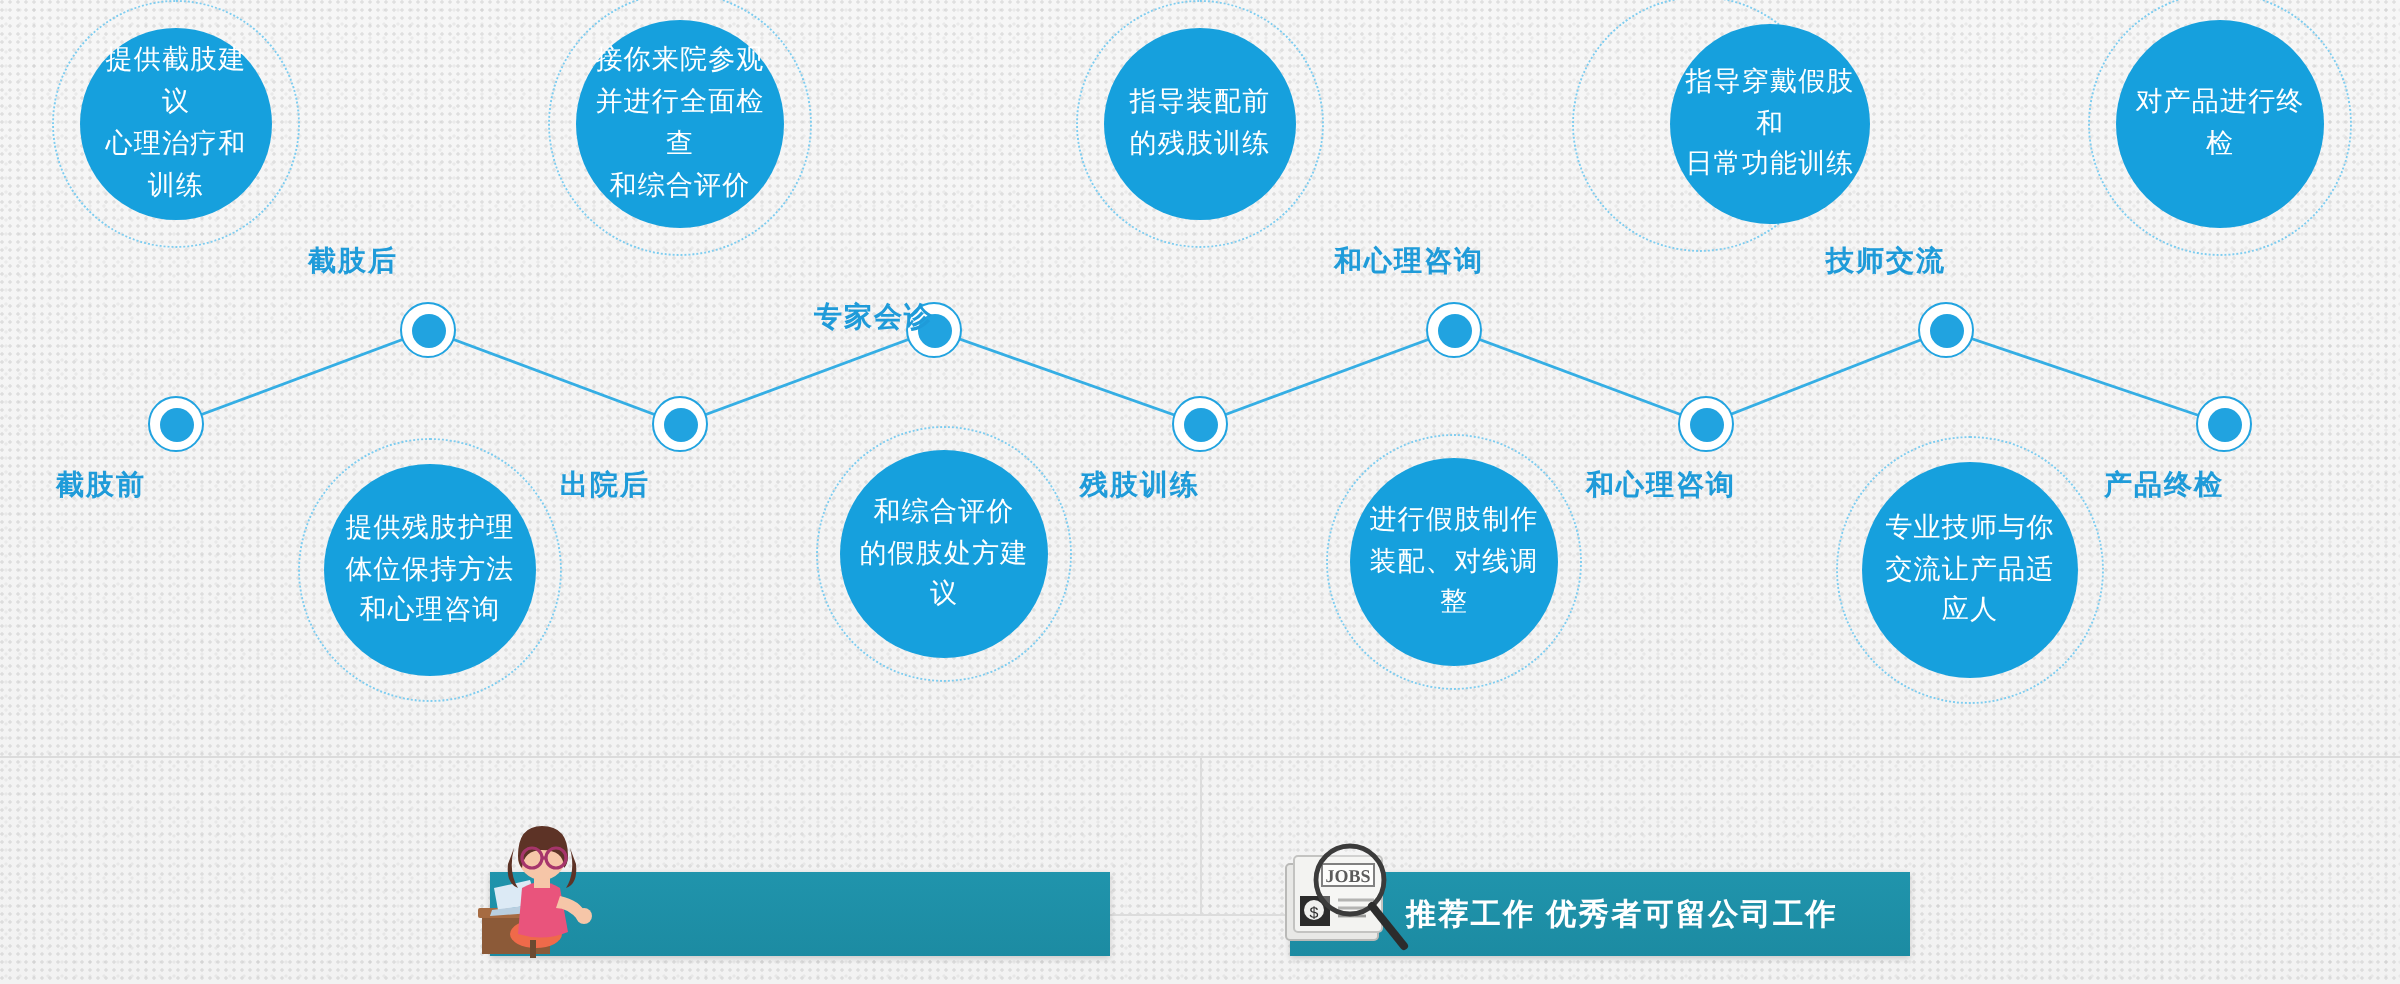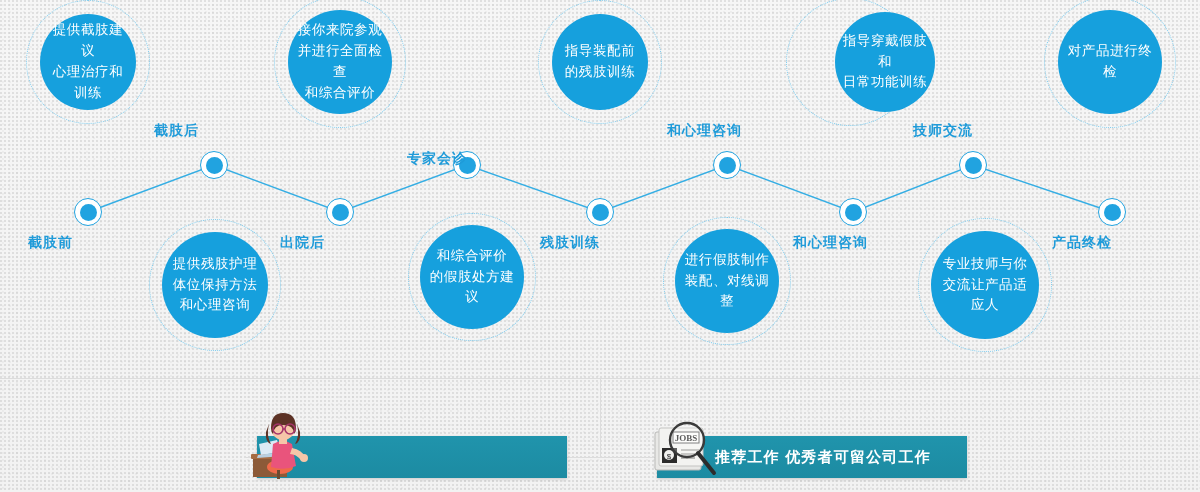--- a/index.html
+++ b/index.html
@@ -75,21 +75,20 @@
   }
 
   
   .banner {
     position: absolute;
     height: 42px;
     background: linear-gradient(180deg,#2094ac 0%,#1c8ba2 100%);
     display: flex;
     align-items: center;
     box-shadow: 0 1px 3px rgba(0,0,0,0.18);
-    margin-left: 12px;
   }
   .banner-text {
     color: #ffffff;
     font-size: 15px;
     font-weight: bold;
     letter-spacing: 1.2px;
     white-space: nowrap;
   }
   #banner-aftersales { left: 245px; top: 436px; width: 310px; padding-left: 58px; }
   #banner-jobs       { left: 645px; top: 436px; width: 310px; padding-left: 58px; }

